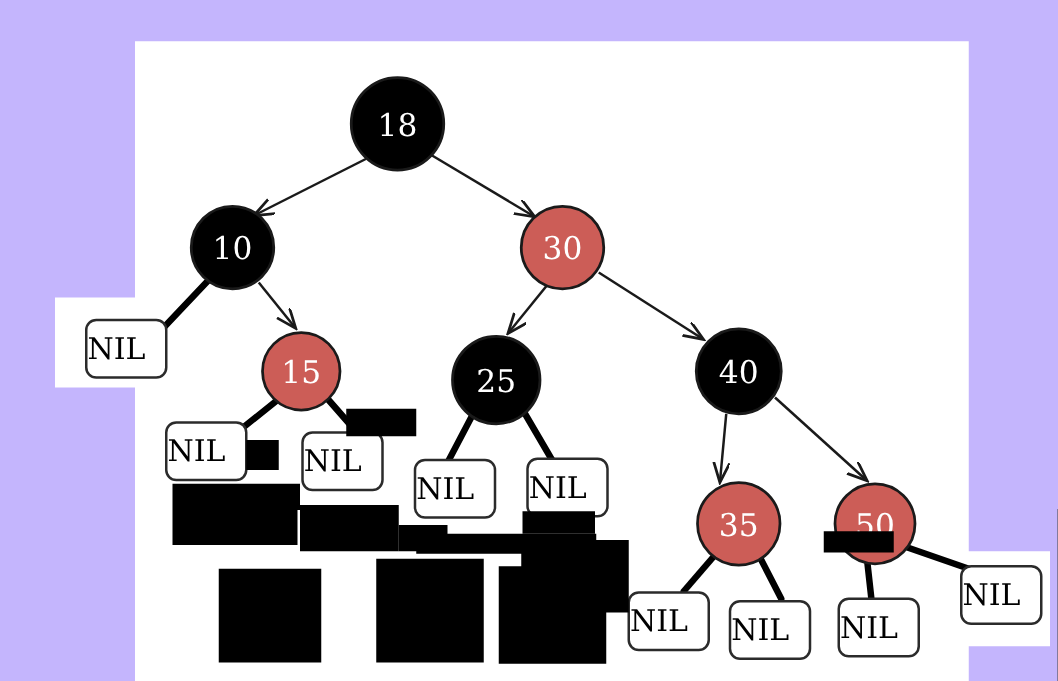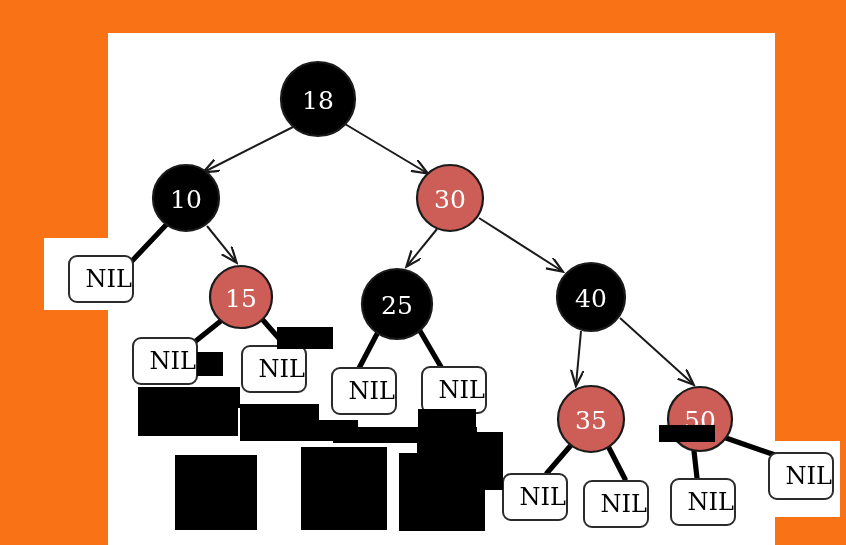--- a/index.html
+++ b/index.html
@@ -11,21 +11,21 @@
   body {
     width: 846px;
     height: 545px;
     overflow: hidden;
     font-family: "DejaVu Sans", sans-serif;
   }
   #stage {
     position: relative;
     width: 846px;
     height: 545px;
-    background: #f97316;
+    background: #c4b5fd;
   }
   
   .canvas-panel {
     position: absolute;
     background: #ffffff;
   }
   
   svg.tree-layer {
     position: absolute;
     left: 0;
@@ -56,21 +56,21 @@
     fill: none;
     stroke-linecap: round;
   }
   .nil-box {
     position: absolute;
     background: #ffffff;
     border: 2.2px solid #2b2b2b;
     border-radius: 9px;
     display: flex;
     align-items: center;
-    justify-content: flex-end;
+    justify-content: flex-start;
     box-sizing: border-box;
     color: #000000;
     font-family: "DejaVu Serif", serif;
     font-size: 24px;
     letter-spacing: 0px;
     line-height: 1;
     user-select: none;
   }
   .redaction-block {
     position: absolute;

